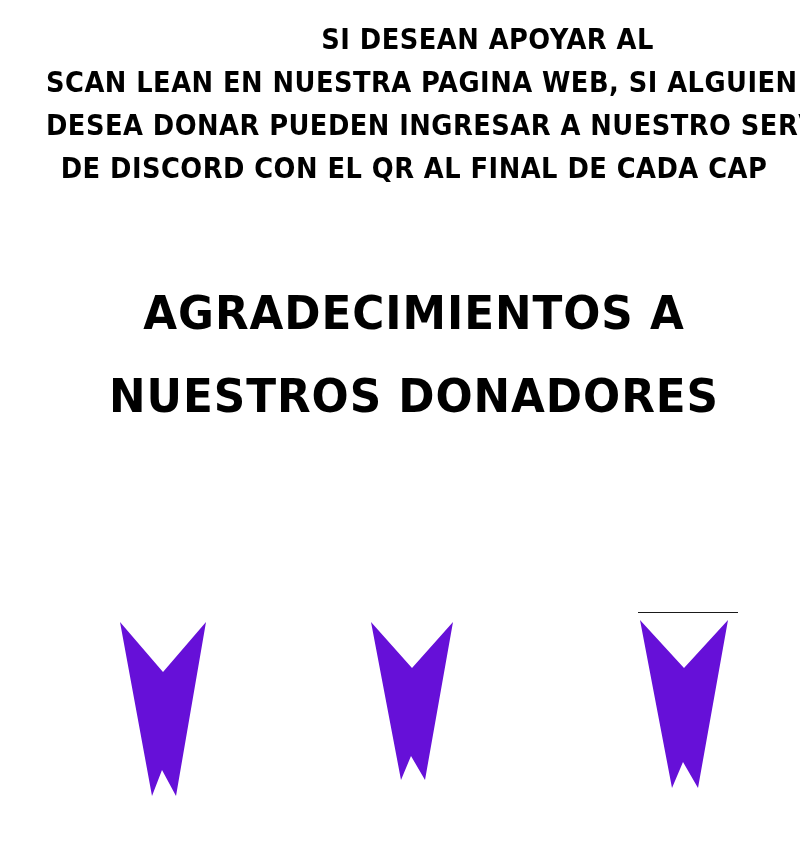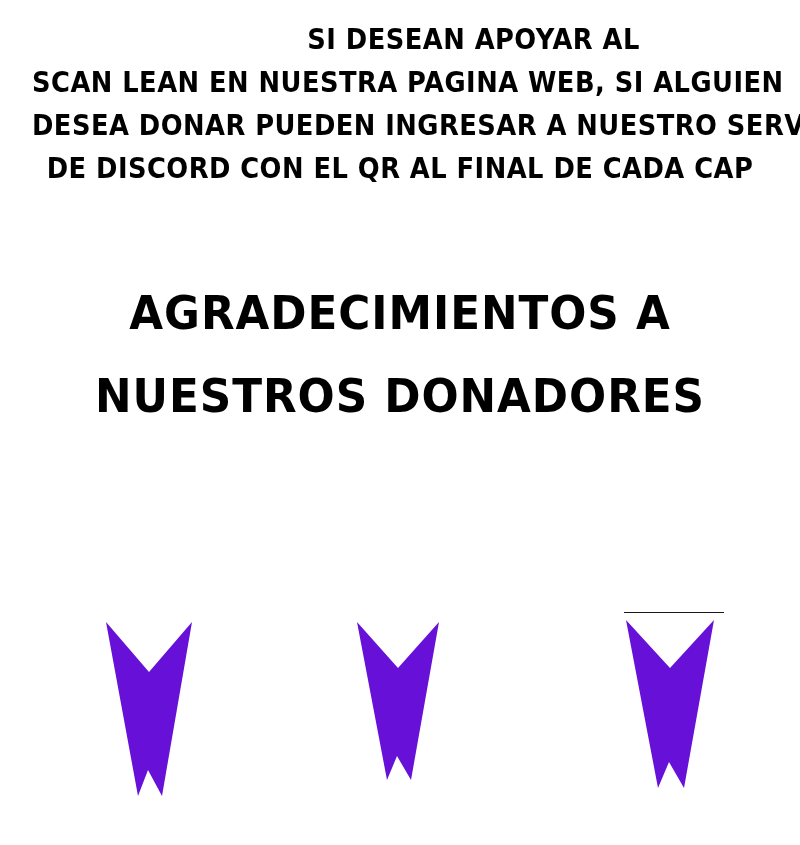--- a/index.html
+++ b/index.html
@@ -12,20 +12,21 @@
     height: 845px;
     position: relative;
     overflow: hidden;
     font-family: "DejaVu Sans", sans-serif;
   }
 
   .page {
     position: absolute;
     inset: 0;
     background: #ffffff;
+    margin-left: 14px;
   }
 
   
   .announcement {
     position: absolute;
     top: 18px;
     left: 0;
     width: 800px;
     text-align: center;
     color: #000000;

